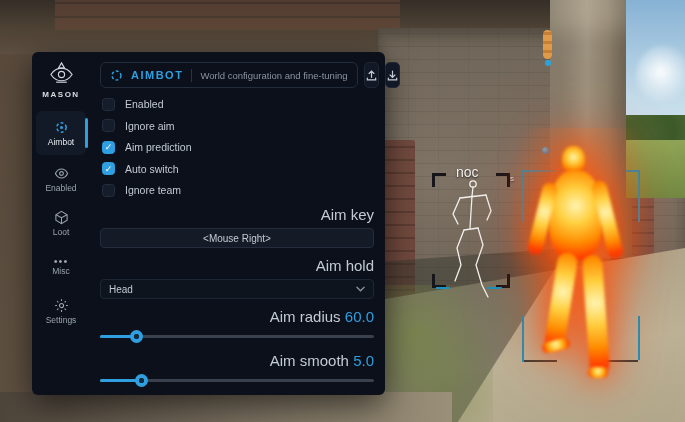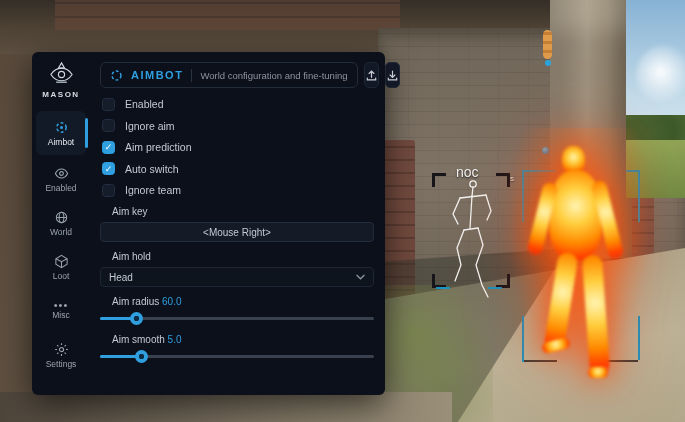--- a/index.html
+++ b/index.html
@@ -128,21 +128,21 @@
   .icon-btn{width:26px;height:26px;border-radius:5px;background:#121826;border:1px solid #1f2735;
     display:flex;align-items:center;justify-content:center;color:#c7ccd4;cursor:pointer;}
 
   .options{margin-top:9px;}
   .opt-row{display:flex;align-items:center;gap:10px;margin:0 0 7.5px 2px;height:14px;cursor:pointer;}
   .cbx{width:13px;height:13px;border-radius:3.5px;background:#161d2a;border:1px solid #242e40;
     display:flex;align-items:center;justify-content:center;font-size:9px;color:transparent;flex-shrink:0;}
   .cbx.checked{background:var(--accent);border-color:var(--accent);color:#fff;}
   .opt-label{font-size:10.5px;color:#c3cad3;}
 
-  .field-label{font-size:10px;color:#c3cad3;margin:9px 0 5px 12px;}
+  .field-label{font-size:15px;color:#c3cad3;margin:9px 0 5px 12px;text-align:right;}
   .field-label .val{color:var(--accent);}
   .key-btn{height:20px;background:#141a26;border:1px solid #232d3e;border-radius:4px;
     display:flex;align-items:center;justify-content:center;font-size:10px;color:#c3cad3;cursor:pointer;}
   .select{height:20px;background:#0e141e;border:1px solid #1d2635;border-radius:4px;
     display:flex;align-items:center;justify-content:space-between;padding:0 8px;font-size:10px;
     color:#c3cad3;cursor:pointer;}
 
   .slider{position:relative;height:13px;margin-bottom:3px;cursor:pointer;}
   .track{position:absolute;left:0;right:0;top:5px;height:3px;border-radius:2px;background:#39414f;}
   .fill{position:absolute;left:0;top:5px;height:3px;border-radius:2px;background:var(--accent);}
@@ -241,28 +241,20 @@
       </div>
       <div class="side-item">
         <svg width="15" height="15" viewBox="0 0 16 16" fill="none" stroke="currentColor" stroke-width="1.2">
           <path d="M1.5 8C3 4.8 5.4 3.2 8 3.2S13 4.8 14.5 8C13 11.2 10.6 12.8 8 12.8S3 11.2 1.5 8Z"></path>
             <circle cx="8" cy="8" r="2"></circle>
         </svg>
         <span class="si-label">Enabled</span>
       </div>
       <div class="side-item">
         <svg width="15" height="15" viewBox="0 0 16 16" fill="none" stroke="currentColor" stroke-width="1.1">
-          <circle cx="8" cy="8" r="5.5"></circle>
-            <ellipse cx="8" cy="8" rx="2.5" ry="5.5"></ellipse>
-            <path d="M2.5 8h11"></path>
-        </svg>
-        <span class="si-label">World</span>
-      </div>
-      <div class="side-item">
-        <svg width="15" height="15" viewBox="0 0 16 16" fill="none" stroke="currentColor" stroke-width="1.1">
           <path d="M8 1.5L14 5v6L8 14.5L2 11V5Z"></path>
             <path d="M2 5l6 3.2L14 5M8 8.2V14.5"></path>
         </svg>
         <span class="si-label">Loot</span>
       </div>
       <div class="side-item">
         <span class="dots-glyph">•••</span>
         <span class="si-label">Misc</span>
       </div>
       <div class="side-item">

